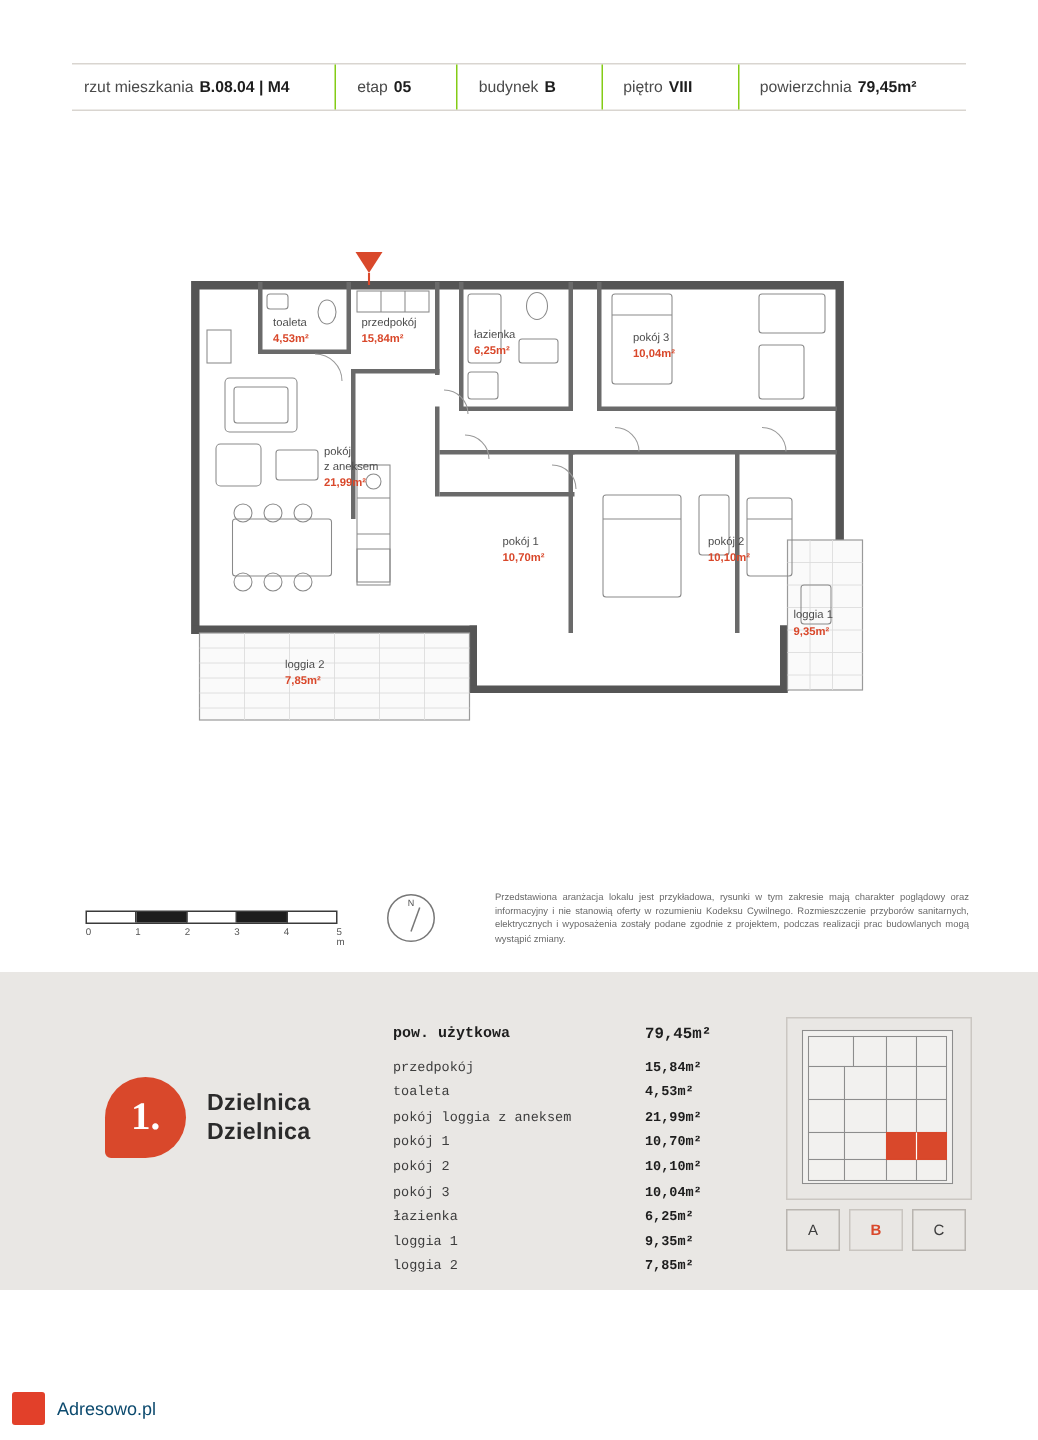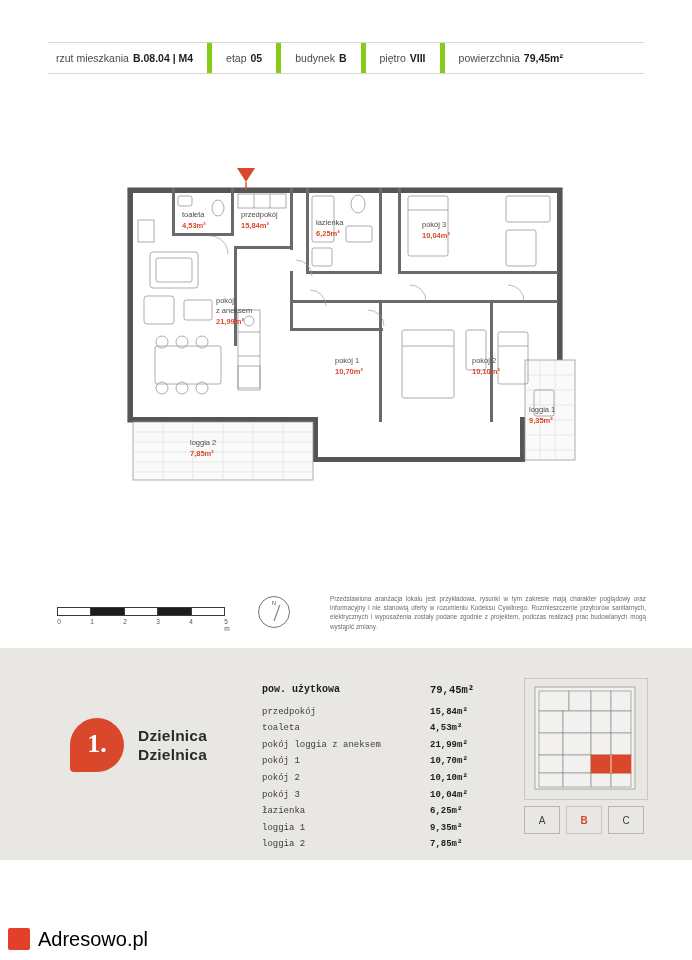--- a/index.html
+++ b/index.html
@@ -35,21 +35,22 @@
     color: #3a3a3a;
   }
   .header .cell {
     height: 100%;
     display: flex;
     align-items: center;
     padding: 0 14px;
     white-space: nowrap;
   }
   .header .cell + .cell {
-    border-left: 5px solid #84cc16;
+    border-left: 1px solid #84cc16;
+    margin-left: 16px;
   }
   .header .label {
     color: #4a4a4a;
   }
   .header .strong {
     font-weight: bold;
     color: #1d1d1d;
     margin-left: 4px;
   }
   .header .cell.first {
@@ -292,22 +293,22 @@
   }
   .watermark .wm-logo {
     width: 22px;
     height: 22px;
     background: #e2402a;
     margin-left: 8px;
     margin-right: 8px;
     border-radius: 2px;
   }
   .watermark .wm-text {
-    font-size: 20px;
-    color: #000000;
+    font-size: 12px;
+    color: #0c4a6e;
   }
 </style>
 </head>
 <body>
 
 <div class="page">
 
   <div class="header">
     <div class="cell first">
       <span class="label">rzut mieszkania</span>

